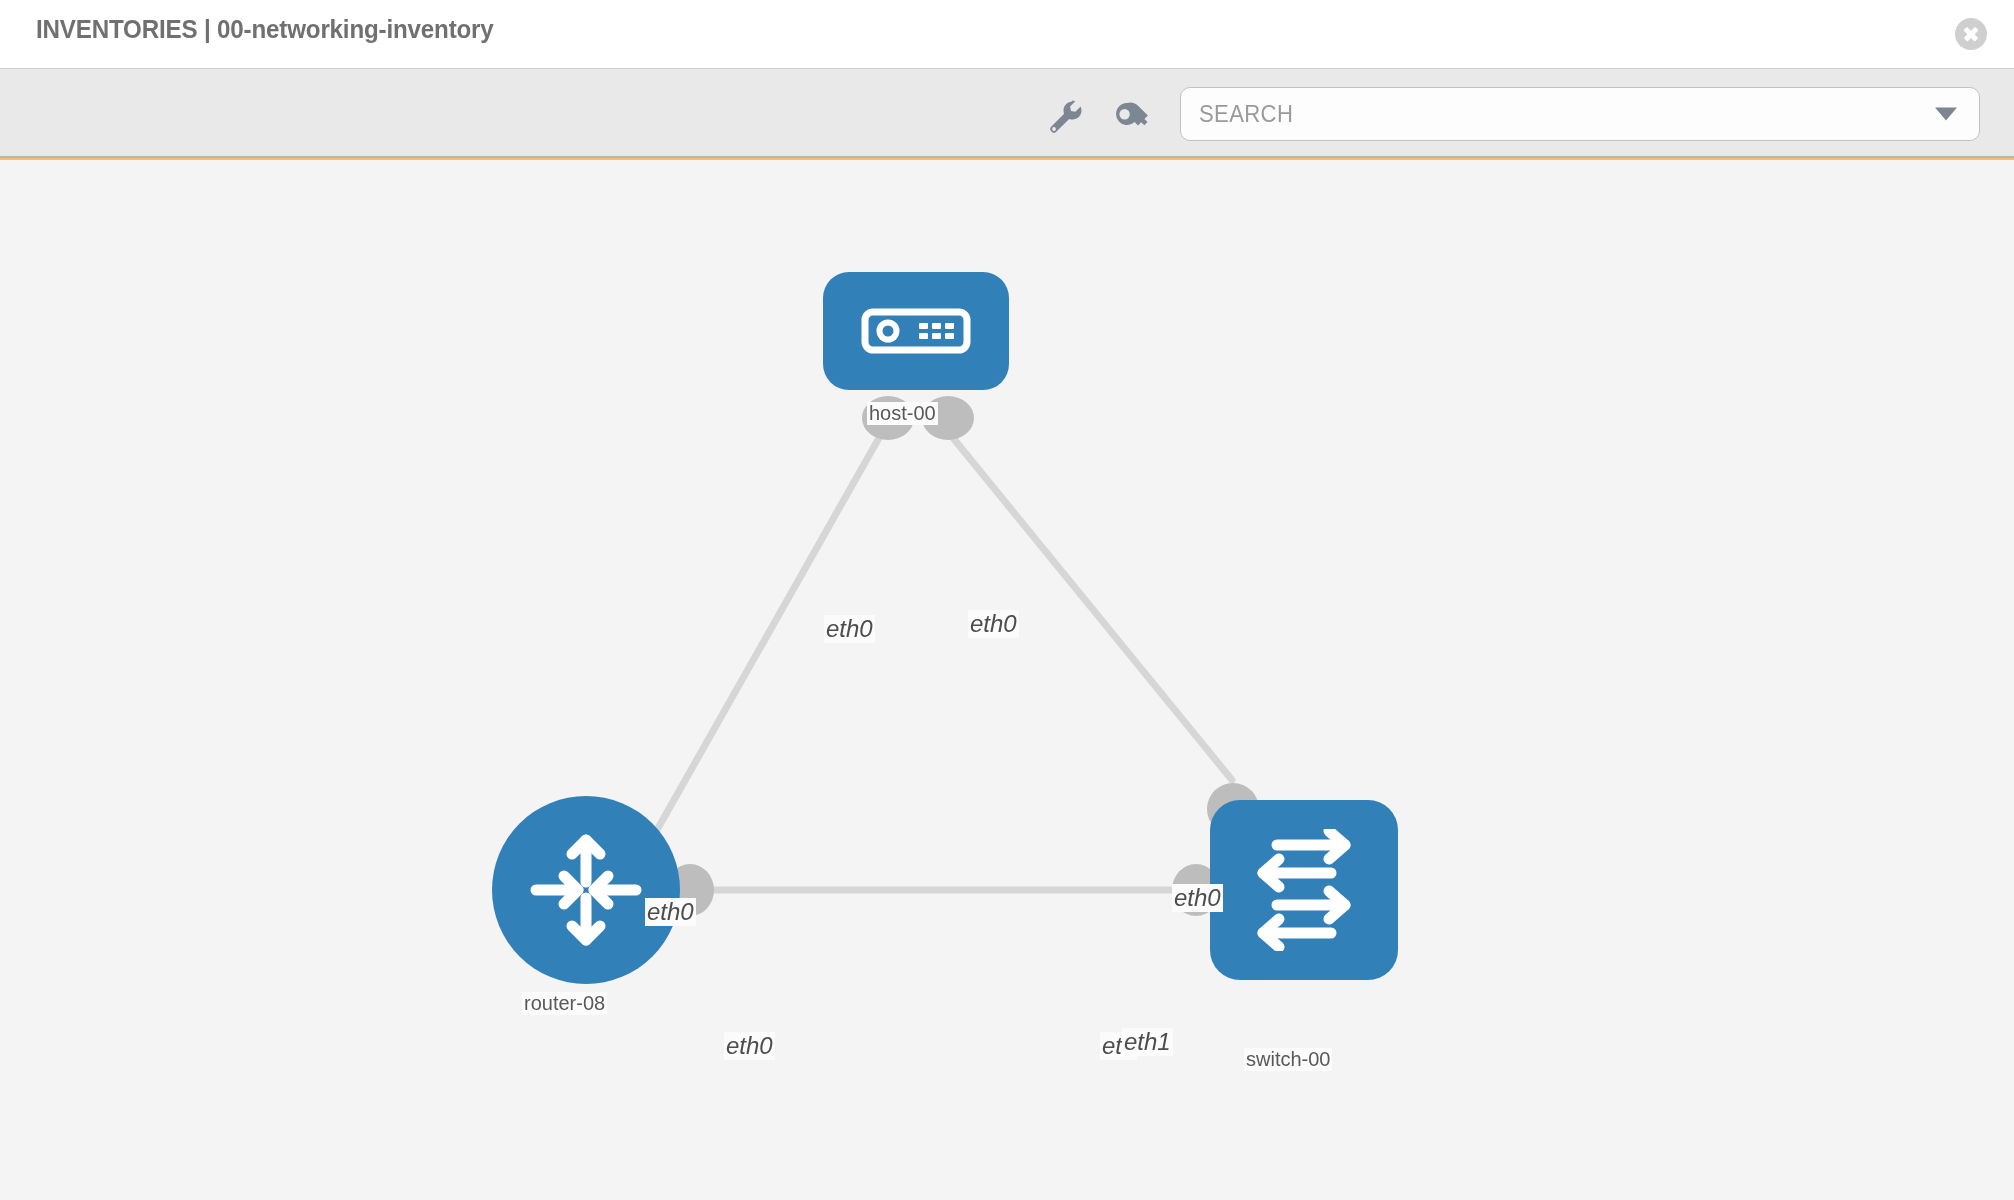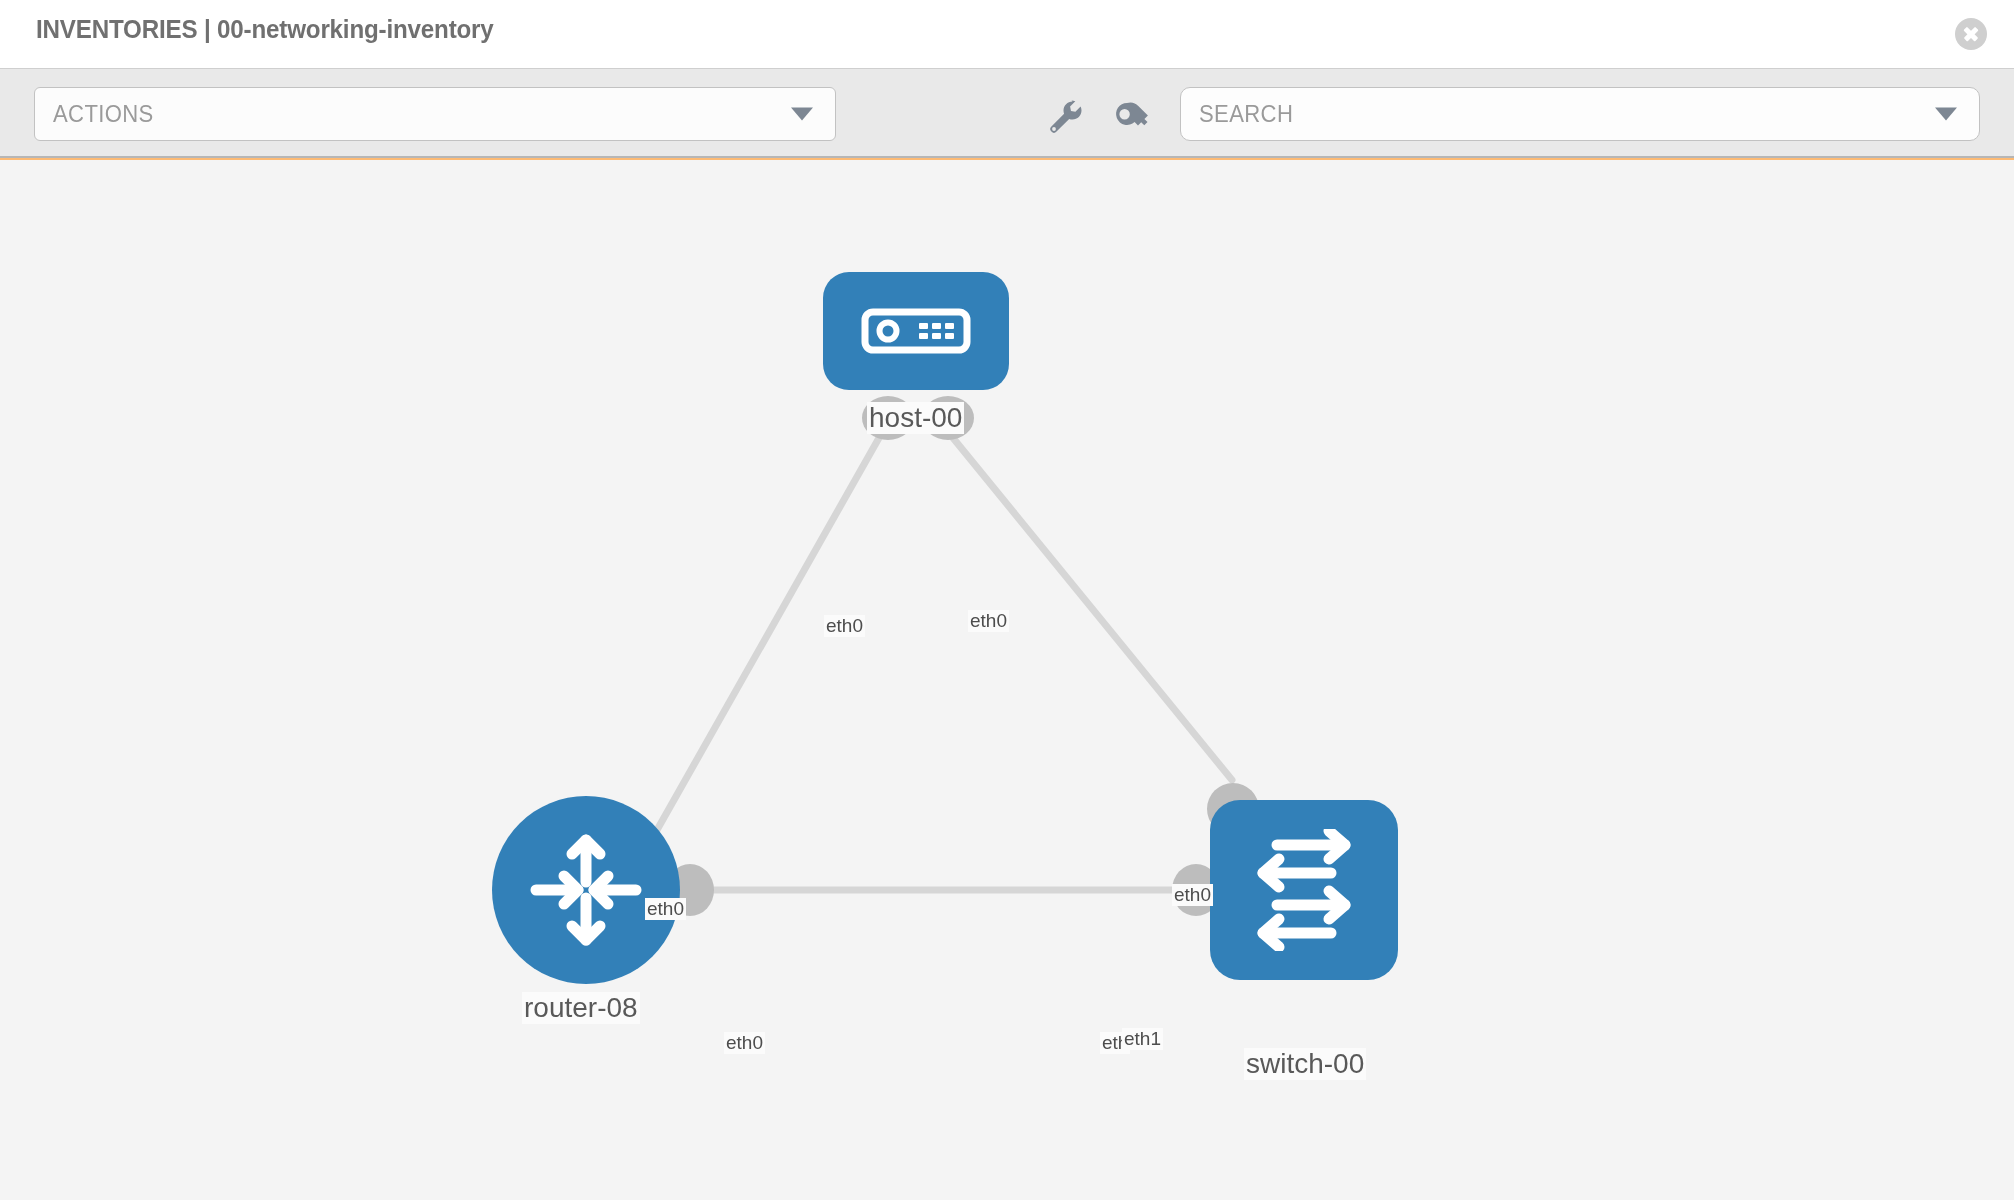--- a/index.html
+++ b/index.html
@@ -86,45 +86,42 @@
 
   
   .node { position: absolute; }
   .node-shape {
     position: absolute; left: 0; top: 0;
     background: #3280b8; display: flex; align-items: center; justify-content: center;
     cursor: pointer;
   }
   .node-label {
     position: absolute; white-space: nowrap; color: #595959;
-    font-size: 28px; background: #fbfbfb; padding: 0 2px;
+    font-size: 20px; background: #fbfbfb; padding: 0 2px;
     font-family: "Liberation Sans", sans-serif;
   }
   .edge-label {
     position: absolute; white-space: nowrap; color: #4d4d4d;
-    font-size: 19px; background: #fbfbfb; padding: 0 2px; line-height: 1.15;
+    font-size: 24px; background: #fbfbfb; padding: 0 2px; line-height: 1.15;
     font-family: "Liberation Sans", sans-serif;
+    font-style: italic;
   }
 </style>
 </head>
 <body>
 
 <div id="app">
 
   <div class="header">
     <div class="page-title">INVENTORIES | 00-networking-inventory</div>
     <div class="close-btn"></div>
   </div>
 
   <div class="toolbar">
 
-    <div class="actions-select">
-      <span class="lbl">ACTIONS</span>
-      <span class="caret"></span>
-    </div>
 
     <div class="tool-icon wrench">
       <svg viewBox="0 0 44 44" xmlns="http://www.w3.org/2000/svg">
         <path d="M30.5 6.5c-5 0-9 4-9 9 0 1.2.2 2.3.6 3.3L9.4 31.5a3.6 3.6 0 1 0 5.1 5.1l12.7-12.7c1 .4 2.1.6 3.3.6 5 0 9-4 9-9 0-1.4-.3-2.7-.9-3.9l-5.2 5.2-4.4-.9-.9-4.4 5.2-5.2c-1.2-.6-2.5-.8-3.8-.8z" fill="#7d8793"></path>
         <circle cx="12" cy="34" r="1.9" fill="#e9e9e9"></circle>
       </svg>
     </div>
 
     <div class="tool-icon key">
       <svg viewBox="0 0 44 44" xmlns="http://www.w3.org/2000/svg">

